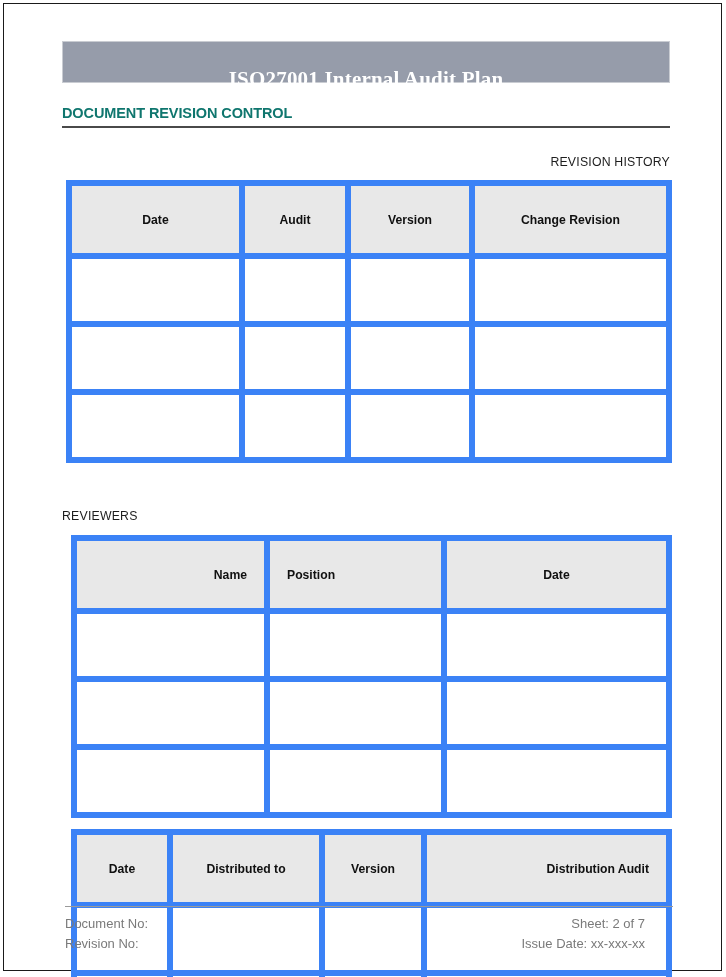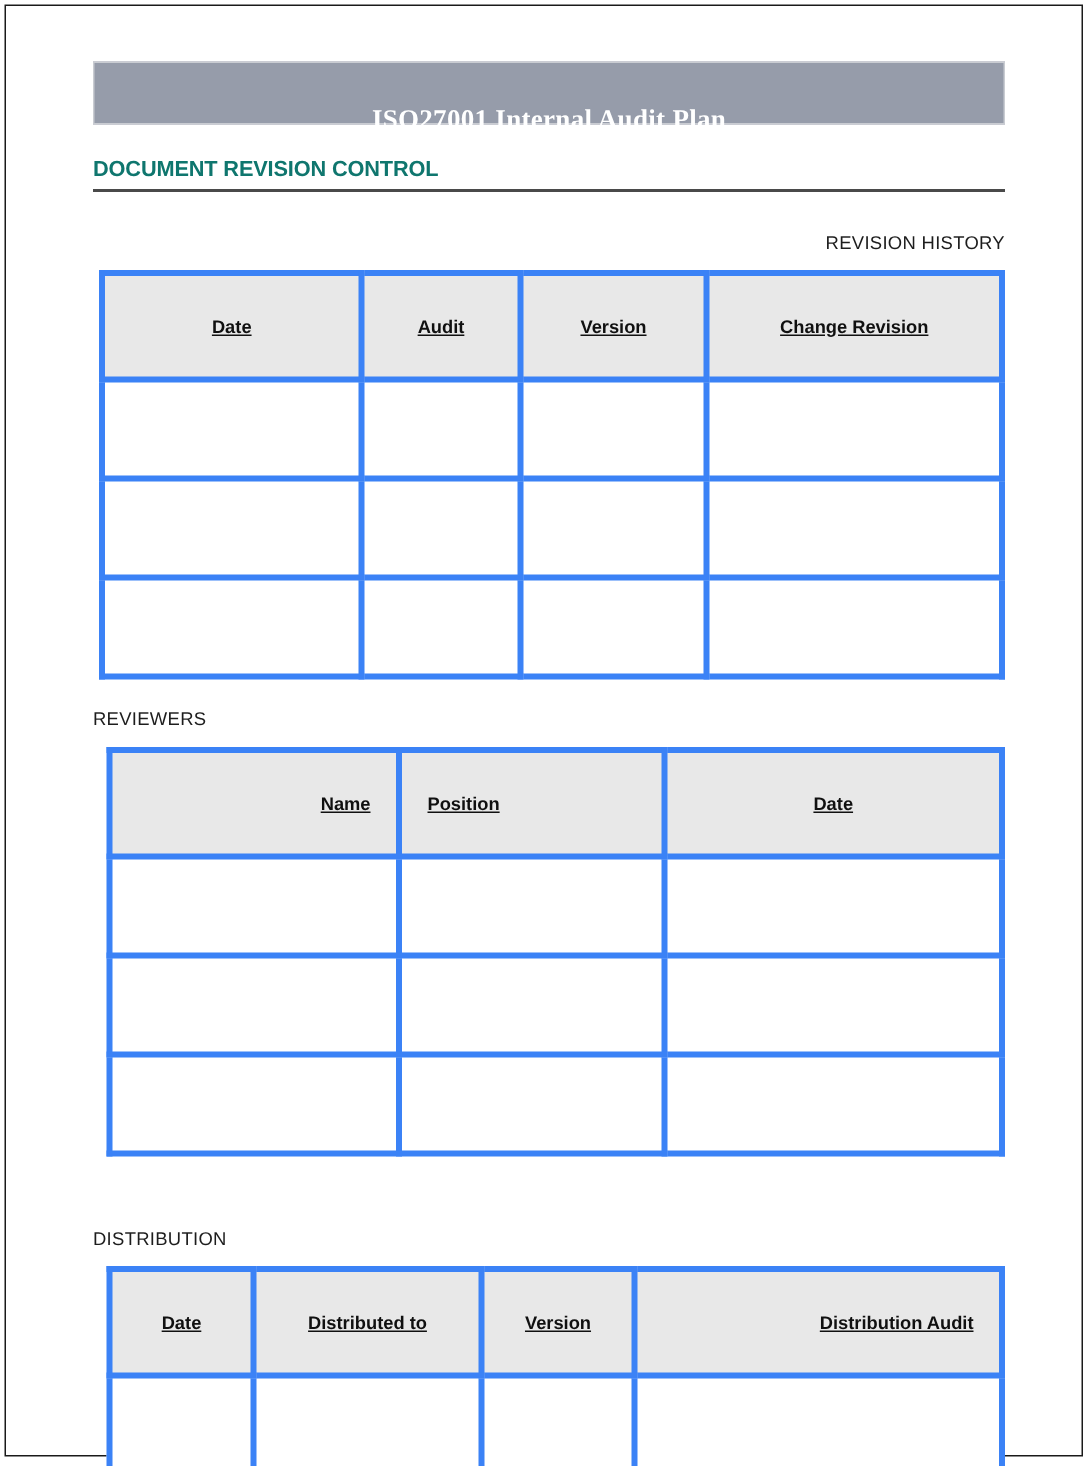--- a/index.html
+++ b/index.html
@@ -37,21 +37,21 @@
     background: #969caa;
     border: 1px solid #c9ccd2;
     box-sizing: border-box;
     display: flex;
     align-items: center;
     justify-content: center;
   }
   .title-banner-text {
     font-family: "Liberation Serif", serif;
     font-weight: bold;
-    font-size: 18px;
+    font-size: 21px;
     color: #ffffff;
     letter-spacing: 0.2px;
     margin-top: 35px;
   }
 
   
   .doc-heading {
     margin-top: 22px;
     font-size: 14.5px;
     font-weight: bold;
@@ -65,35 +65,34 @@
     background: #4a4a4a;
   }
 
   
   .sub-label {
     font-size: 12.3px;
     color: #1d1d1d;
     letter-spacing: 0.2px;
   }
   .sp-rev-hist { margin-top: 27px; text-align: right; }
-  .sp-reviewers { margin-top: 19px; }
+  .sp-reviewers { margin-top: 46px; }
   .sp-distribution { margin-top: 48px; }
 
   
   table.doc-table {
     border-collapse: collapse;
     table-layout: fixed;
     background: #ffffff;
   }
   table.doc-table th,
   table.doc-table td {
-    border: 4px solid #3b82f6;
+    border: 6px solid #3b82f6;
     padding: 17px;
     margin: 0;
-    text-decoration: underline;
   }
   table.doc-table thead th {
     background: #e8e8e8;
     font-size: 12.2px;
     font-weight: bold;
     color: #101010;
     height: 33px;
     vertical-align: middle;
   }
   table.doc-table tbody td {
@@ -214,21 +213,20 @@
           <td></td>
         </tr>
         <tr>
           <td></td>
           <td></td>
           <td></td>
         </tr>
       </tbody>
     </table>
 
-    <div class="sub-label sp-distribution">DISTRIBUTION</div>
 
     <table class="doc-table tbl-distribution">
       <colgroup>
         <col style="width:96px">
         <col style="width:152px">
         <col style="width:102px">
         <col style="width:245px">
       </colgroup>
       <thead>
         <tr>
@@ -255,14 +253,27 @@
           <td></td>
           <td></td>
           <td></td>
           <td></td>
         </tr>
       </tbody>
     </table>
 
   </div>
 
+  <div class="footer">
+    <div class="footer-rule"></div>
+    <div class="footer-rows">
+      <div class="footer-line">
+        <span class="footer-left">Document No:</span>
+        <span class="footer-right">Sheet: 2 of 7</span>
+      </div>
+      <div class="footer-line">
+        <span class="footer-left">Revision No:</span>
+        <span class="footer-right">Issue Date: xx-xxx-xx</span>
+      </div>
+    </div>
+  </div>
 
 </div>
 
 </body></html>

